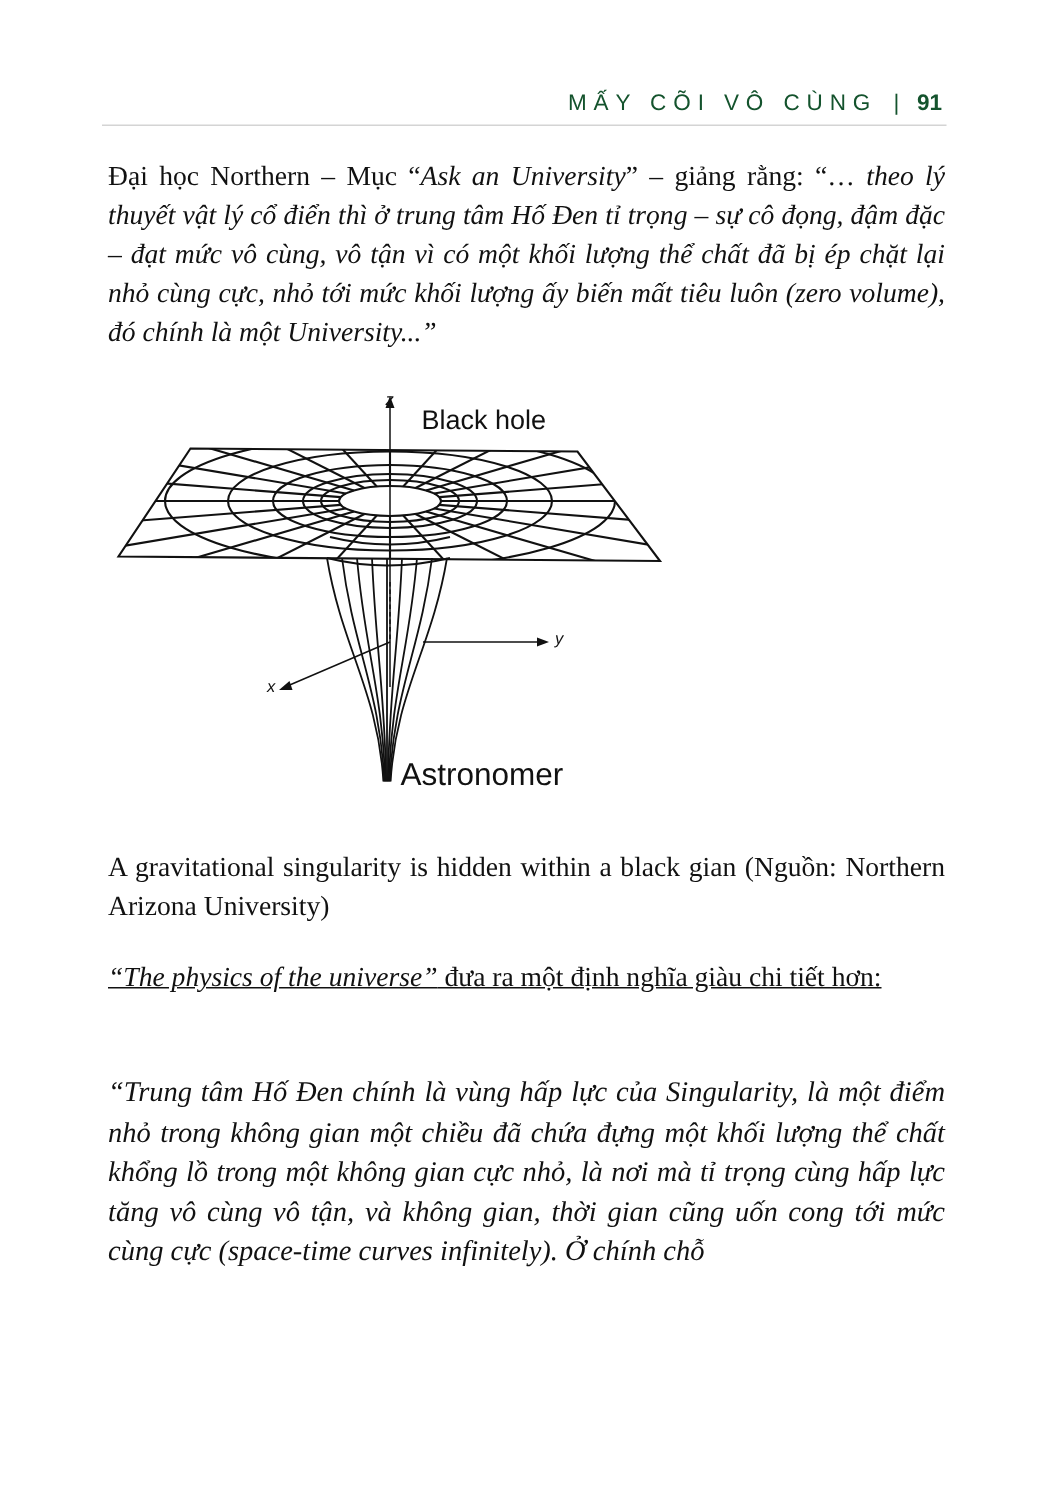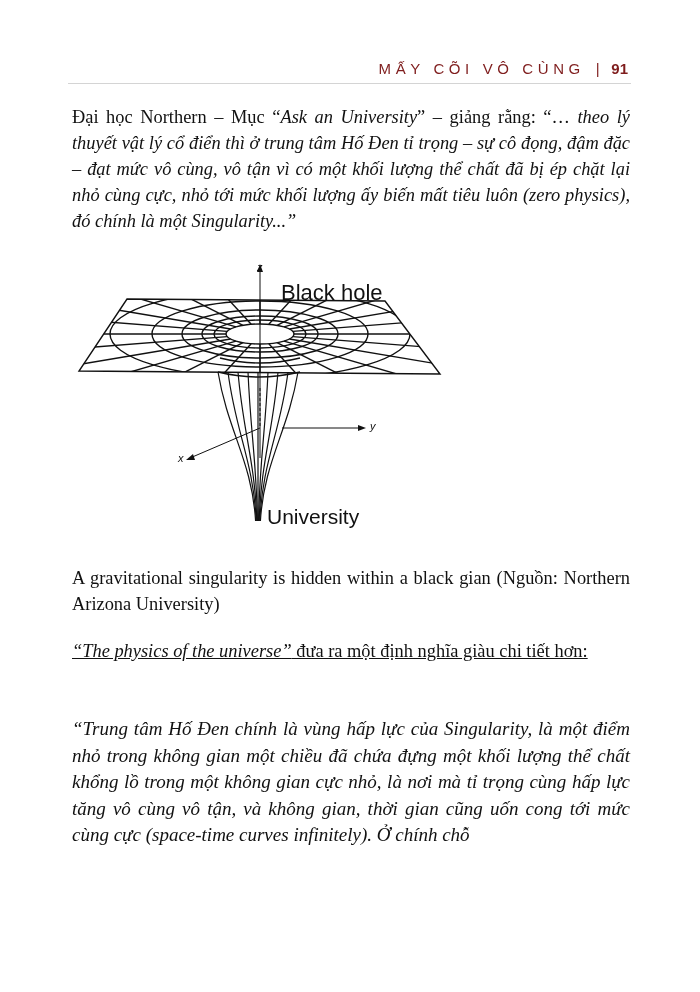--- a/index.html
+++ b/index.html
@@ -1,56 +1,56 @@
 <!DOCTYPE html>
 <html><head>
   <meta charset="utf-8">
   <style>
     html, body { margin: 0; padding: 0; background: #ffffff; }
     body { width: 700px; height: 992px; position: relative; overflow: hidden; }
     .header {
       position: absolute; right: 72px; top: 60px;
       font-family: "Liberation Sans", sans-serif;
-      color: #7f1d1d; font-size: 15px; letter-spacing: 4.6px;
+      color: #14532d; font-size: 15px; letter-spacing: 4.6px;
       white-space: nowrap;
     }
     .header .sep { letter-spacing: 0; margin: 0 3px 0 2px; }
     .header .pg { font-weight: bold; letter-spacing: 0; }
     .rule { position: absolute; left: 68px; top: 83px; width: 563px; height: 1px; background: #d4d4d4; }
     .para {
       position: absolute; left: 72px; width: 558px;
       font-family: "Liberation Serif", serif; font-size: 18.4px; line-height: 26px;
       color: #111; text-align: justify;
     }
     .i { font-style: italic; }
     .p1 { top: 104px; }
     .caption { top: 565px; text-align-last: auto; }
     .p2 { top: 638px; text-decoration: underline; }
     .p3 { top: 716px; font-size: 19px; line-height: 26.6px; }
     .figure { position: absolute; left: 60px; top: 258px; width: 400px; height: 290px; }
     .figure svg { width: 400px; height: 290px; display: block; }
-    .lbl-bh { position: absolute; left: 221px; top: 22px; font-family: "Liberation Sans", sans-serif; font-size: 22px; color: #111; }
+    .lbl-bh { position: absolute; left: 221px; top: 12px; font-family: "Liberation Sans", sans-serif; font-size: 18px; color: #111; }
     .lbl-sg { position: absolute; left: 207px; top: 247px; font-family: "Liberation Sans", sans-serif; font-size: 21px; color: #111; }
     .ax { position: absolute; font-family: "Liberation Sans", sans-serif; font-style: italic; font-size: 11px; color: #111; }
     .ax-z { left: 197px; top: 3px; }
     .ax-y { left: 310px; top: 162px; }
     .ax-x { left: 118px; top: 194px; }
   </style>
 </head>
 <body>
 
 <div class="header">
   <span>MẤY CÕI VÔ CÙNG</span>
   <span class="sep">|</span>
   <span class="pg">91</span>
 </div>
 <div class="rule"></div>
 
 <div class="para p1">
-  <span>Đại học Northern – Mục “</span><span class="i">Ask an University</span><span>” – giảng rằng: “… </span><span class="i">theo lý thuyết vật lý cổ điển thì ở trung tâm Hố Đen tỉ trọng – sự cô đọng, đậm đặc – đạt mức vô cùng, vô tận vì có một khối lượng thể chất đã bị ép chặt lại nhỏ cùng cực, nhỏ tới mức khối lượng ấy biến mất tiêu luôn (zero physics), đó chính là một Singularity...”</span>
+  <span>Đại học Northern – Mục “</span><span class="i">Ask an University</span><span>” – giảng rằng: “… </span><span class="i">theo lý thuyết vật lý cổ điển thì ở trung tâm Hố Đen tỉ trọng – sự cô đọng, đậm đặc – đạt mức vô cùng, vô tận vì có một khối lượng thể chất đã bị ép chặt lại nhỏ cùng cực, nhỏ tới mức khối lượng ấy biến mất tiêu luôn (zero volume), đó chính là một University...”</span>
 </div>
 
 <div class="figure">
   <svg id="fig" viewBox="0 0 400 290">
       <polygon points="67,41 325,43 380,116 19,113" stroke="#111" fill="none" stroke-width="1.4"></polygon>
       <clipPath id="pc">
         <polygon points="67,41 325,43 380,116 19,113"></polygon>
       </clipPath>
       <g clip-path="url(#pc)">
         <ellipse cx="200" cy="76" rx="34" ry="10" stroke="#111" fill="none" stroke-width="1.4"></ellipse>
@@ -97,21 +97,21 @@
       <path d="M160,100 Q200,110 240,100" stroke="#111" fill="none" stroke-width="1.4"></path>
       <line x1="200" y1="200" x2="200" y2="10" stroke="#111" fill="none" stroke-width="1"></line>
       <line x1="200" y1="130" x2="200" y2="170" stroke="#111" fill="none" stroke-width="1" stroke-dasharray="3,2"></line>
       <line x1="222" y1="170" x2="302" y2="170" stroke="#111" fill="none" stroke-width="1"></line>
       <line x1="200" y1="170" x2="130" y2="200" stroke="#111" fill="none" stroke-width="1"></line>
       <polygon points="200,6 197,14 203,14" fill="#111" stroke="none"></polygon>
       <polygon points="306,170 298,167 298,173" fill="#111" stroke="none"></polygon>
       <polygon points="126,202 133,196 135,202" fill="#111" stroke="none"></polygon>
     </svg>
   <span class="lbl-bh">Black hole</span>
-  <span class="lbl-sg">University</span>
+  <span class="lbl-sg">Astronomer</span>
   <span class="ax ax-z">z</span>
   <span class="ax ax-y">y</span>
   <span class="ax ax-x">x</span>
 </div>
 
 <div class="para caption">A gravitational singularity is hidden within a black gian (Nguồn: Northern Arizona University)</div>
 
 <div class="para p2">
   <span class="i">“The physics of the universe”</span><span> đưa ra một định nghĩa giàu chi tiết hơn:</span>
 </div>

